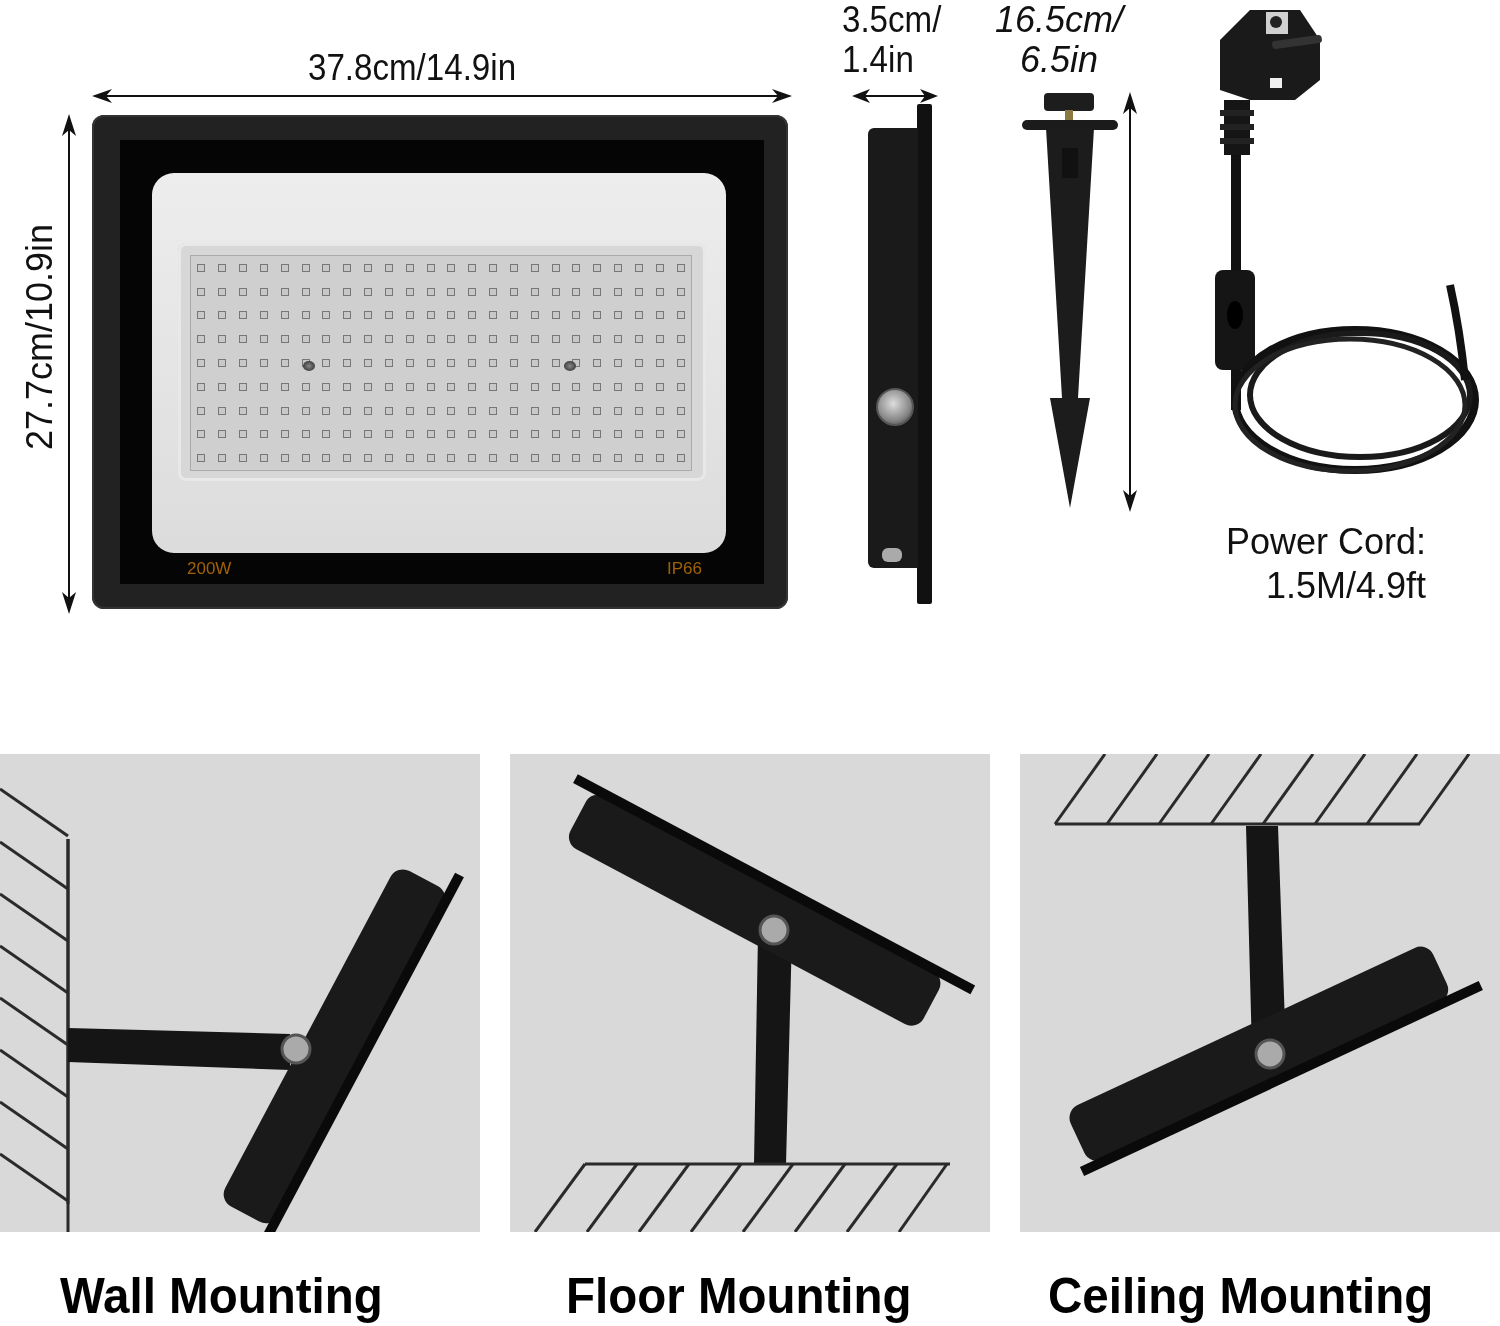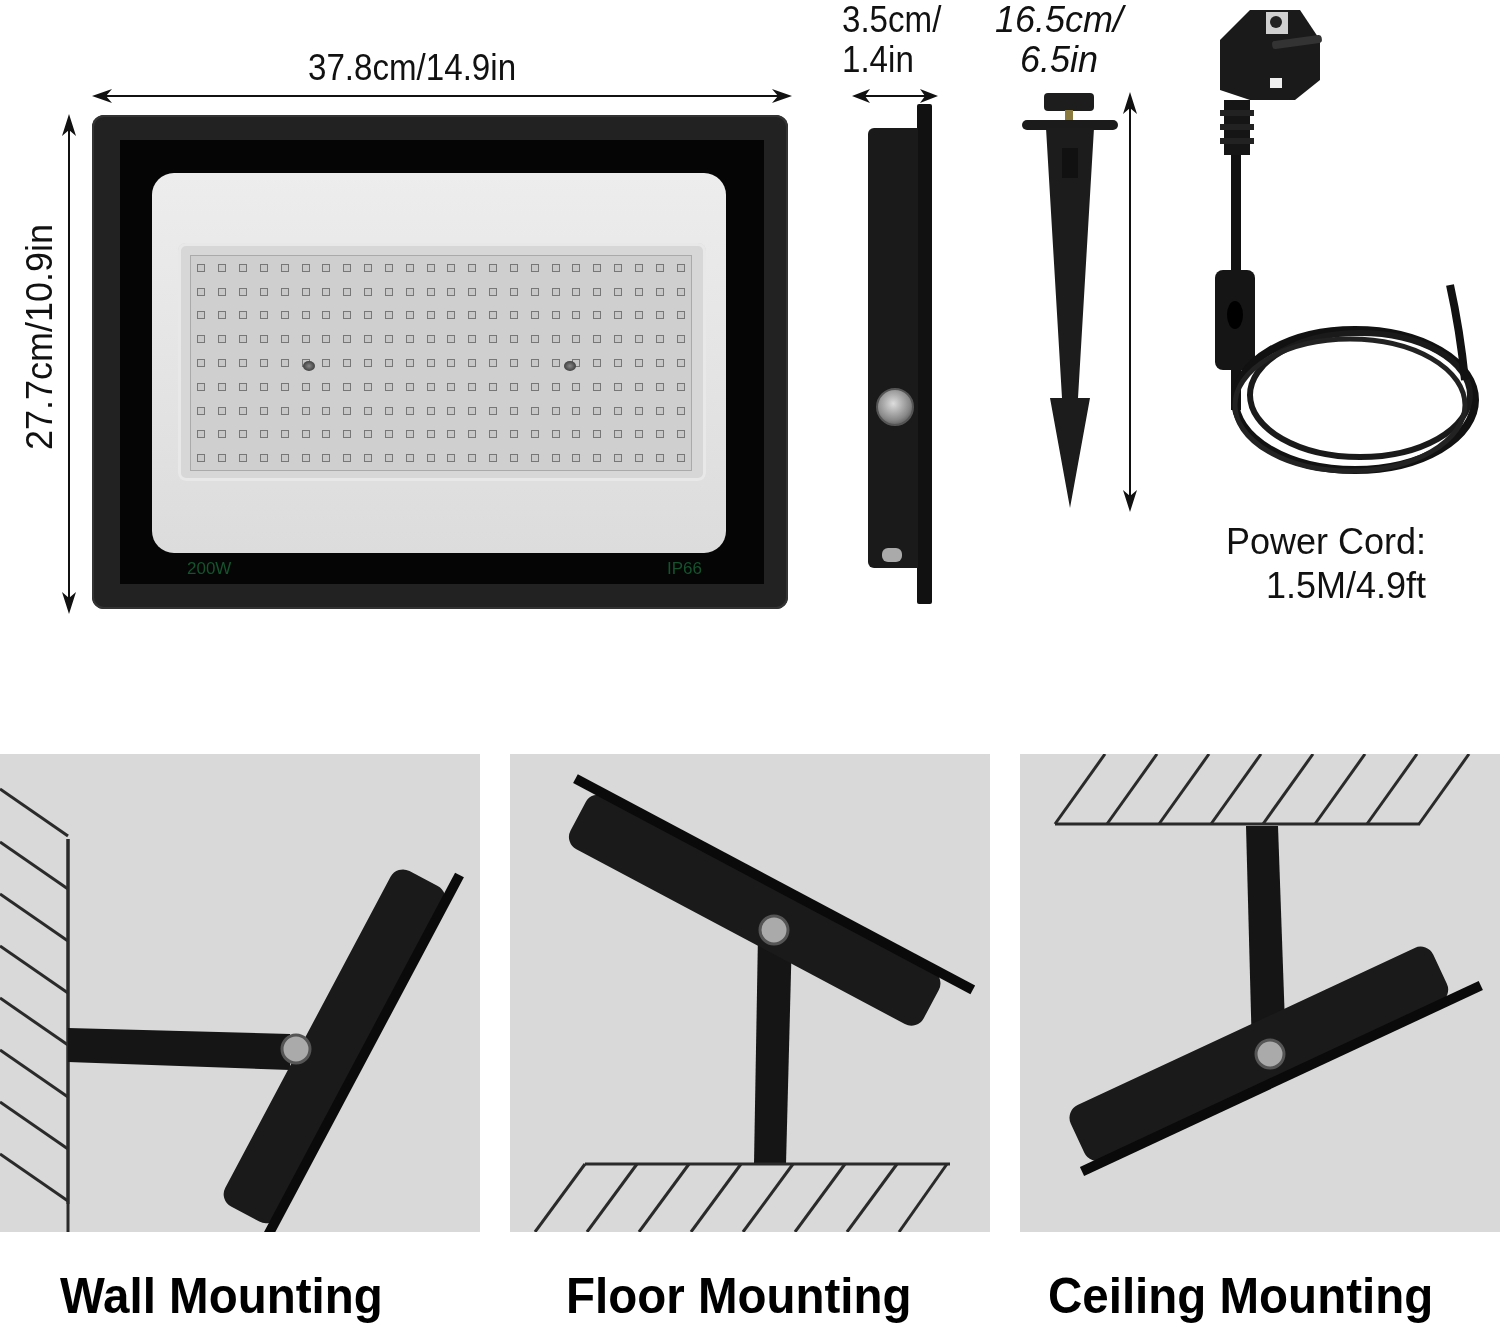--- a/index.html
+++ b/index.html
@@ -11,21 +11,21 @@
   .vert-label { position: absolute; left: 20px; top: 450px; font-size: 36px; line-height: 40px; transform: rotate(-90deg); transform-origin: left top; white-space: nowrap; }
 
   
   .fl-frame { left: 92px; top: 115px; width: 696px; height: 494px; background: #222; border-radius: 12px; box-shadow: inset 0 0 0 2px #333; }
   .fl-inner { left: 120px; top: 140px; width: 644px; height: 444px; background: #050505; }
   .fl-diffuser { left: 152px; top: 173px; width: 574px; height: 380px; background: linear-gradient(#ededed,#dcdcdc); border-radius: 22px; }
   .fl-panel { left: 178px; top: 243px; width: 528px; height: 238px; background: #d7d7d7; border-radius: 8px; box-shadow: inset 0 0 0 3px #e8e8e8; }
   .fl-board { left: 190px; top: 255px; width: 500px; height: 214px; background: #cfcfcf; border: 1px solid #aaa; display: grid; grid-template-columns: repeat(24, 1fr); grid-template-rows: repeat(9, 1fr); align-items: center; justify-items: center; }
   .led { width: 6px; height: 6px; border: 1px solid #777; background: #c8c8c8; }
   .screw { position: absolute; width: 12px; height: 10px; border-radius: 50%; background: radial-gradient(#888,#222); }
-  .fl-text { position: absolute; color: #14532d; font-size: 17px; line-height: 20px; }
+  .fl-text { position: absolute; color: #a16207; font-size: 17px; line-height: 20px; }
 
   
   .side-body { left: 868px; top: 128px; width: 50px; height: 440px; background: #1a1a1a; border-radius: 6px 0 0 6px; }
   .side-plate { left: 917px; top: 104px; width: 15px; height: 500px; background: #111; border-radius: 2px; }
   .side-bolt { left: 876px; top: 388px; width: 34px; height: 34px; border-radius: 50%; background: radial-gradient(circle at 45% 40%, #ddd, #888 60%, #333); border: 2px solid #555; }
 
   
   .spike-knob { left: 1044px; top: 93px; width: 50px; height: 18px; background: #1d1d1d; border-radius: 4px; }
   .spike-rim { left: 1022px; top: 120px; width: 96px; height: 10px; background: #1b1b1b; border-radius: 6px; }
 

